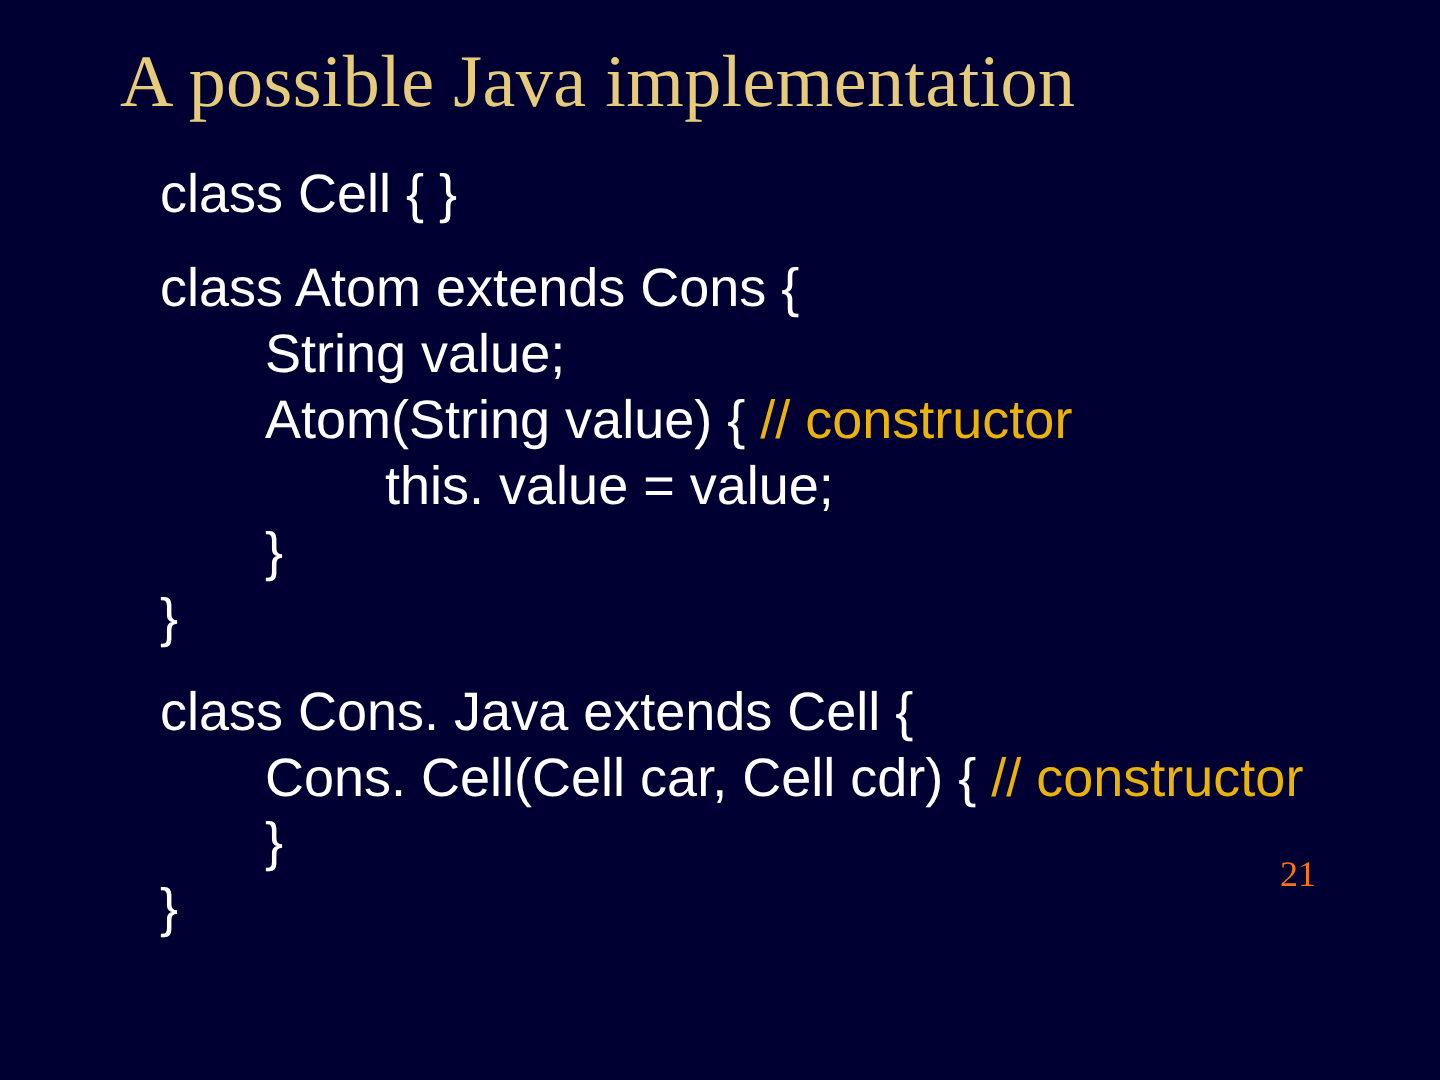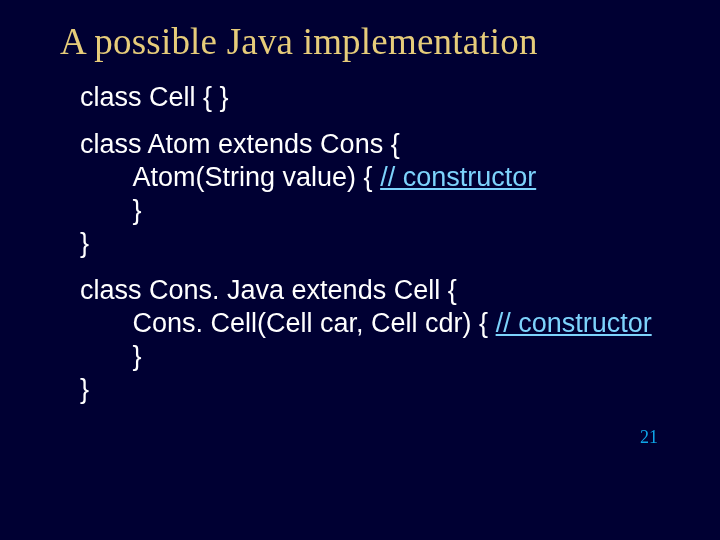--- a/index.html
+++ b/index.html
@@ -27,46 +27,47 @@
     letter-spacing: 0.2px;
   }
   .code-block {
     color: #ffffff;
     font-size: 27px;
     line-height: 1.22;
     margin-bottom: 14px;
     white-space: nowrap;
   }
   .cmt {
-    color: #7dd3fc;
-    text-decoration: underline;
+    color: #eab308;
   }
   .page-num {
     position: absolute;
     right: 62px;
     bottom: 28px;
-    color: #0ea5e9;
+    color: #f97316;
     font-family: "Times New Roman", Times, serif;
     font-size: 18px;
   }
 </style>
 </head>
 <body>
 
 <div class="slide">
 
   <h1 class="title">A possible Java implementation</h1>
 
   <div class="code-block">
     <div>class Cell { }</div>
   </div>
 
   <div class="code-block">
     <div>class Atom extends Cons {</div>
+    <div>&nbsp;&nbsp;&nbsp;&nbsp;&nbsp;&nbsp;&nbsp;String value;</div>
     <div><span>&nbsp;&nbsp;&nbsp;&nbsp;&nbsp;&nbsp;&nbsp;Atom(String value) { </span><span class="cmt">// constructor</span></div>
+    <div>&nbsp;&nbsp;&nbsp;&nbsp;&nbsp;&nbsp;&nbsp;&nbsp;&nbsp;&nbsp;&nbsp;&nbsp;&nbsp;&nbsp;&nbsp;this. value = value;</div>
     <div>&nbsp;&nbsp;&nbsp;&nbsp;&nbsp;&nbsp;&nbsp;}</div>
     <div>}</div>
   </div>
 
   <div class="code-block">
     <div>class Cons. Java extends Cell {</div>
     <div><span>&nbsp;&nbsp;&nbsp;&nbsp;&nbsp;&nbsp;&nbsp;Cons. Cell(Cell car, Cell cdr) { </span><span class="cmt">// constructor</span></div>
     <div>&nbsp;&nbsp;&nbsp;&nbsp;&nbsp;&nbsp;&nbsp;}</div>
     <div>}</div>
   </div>

